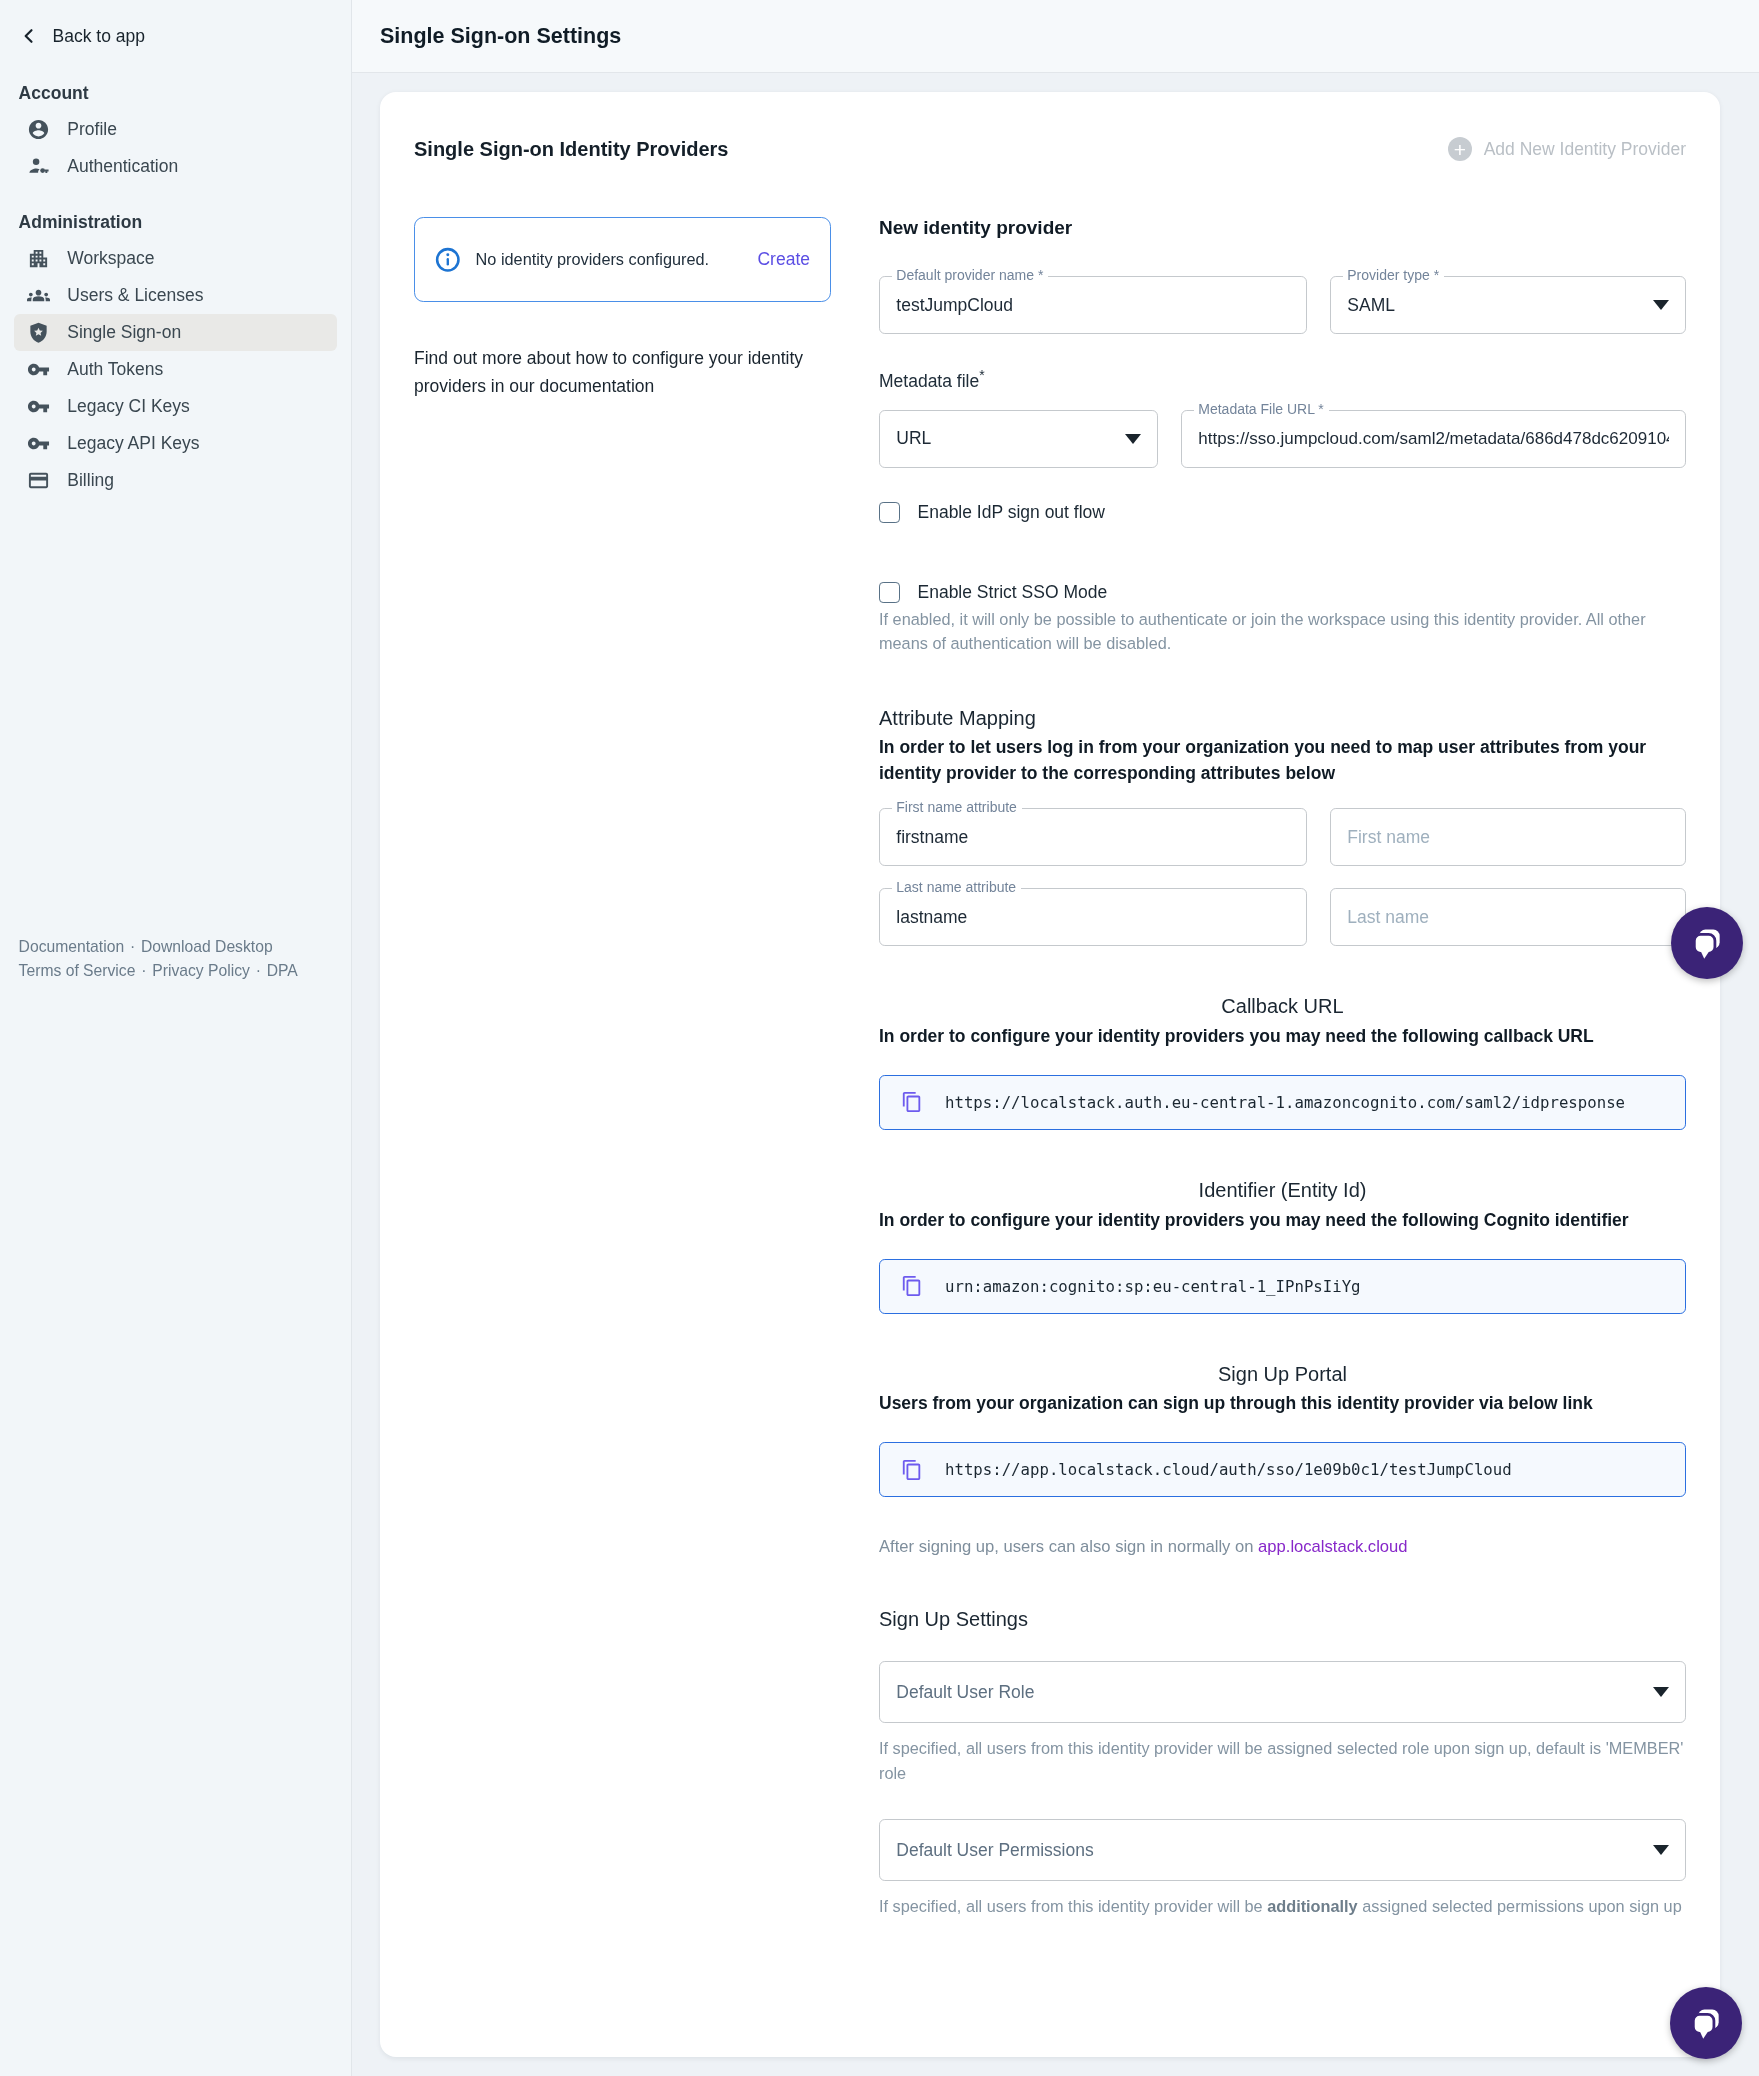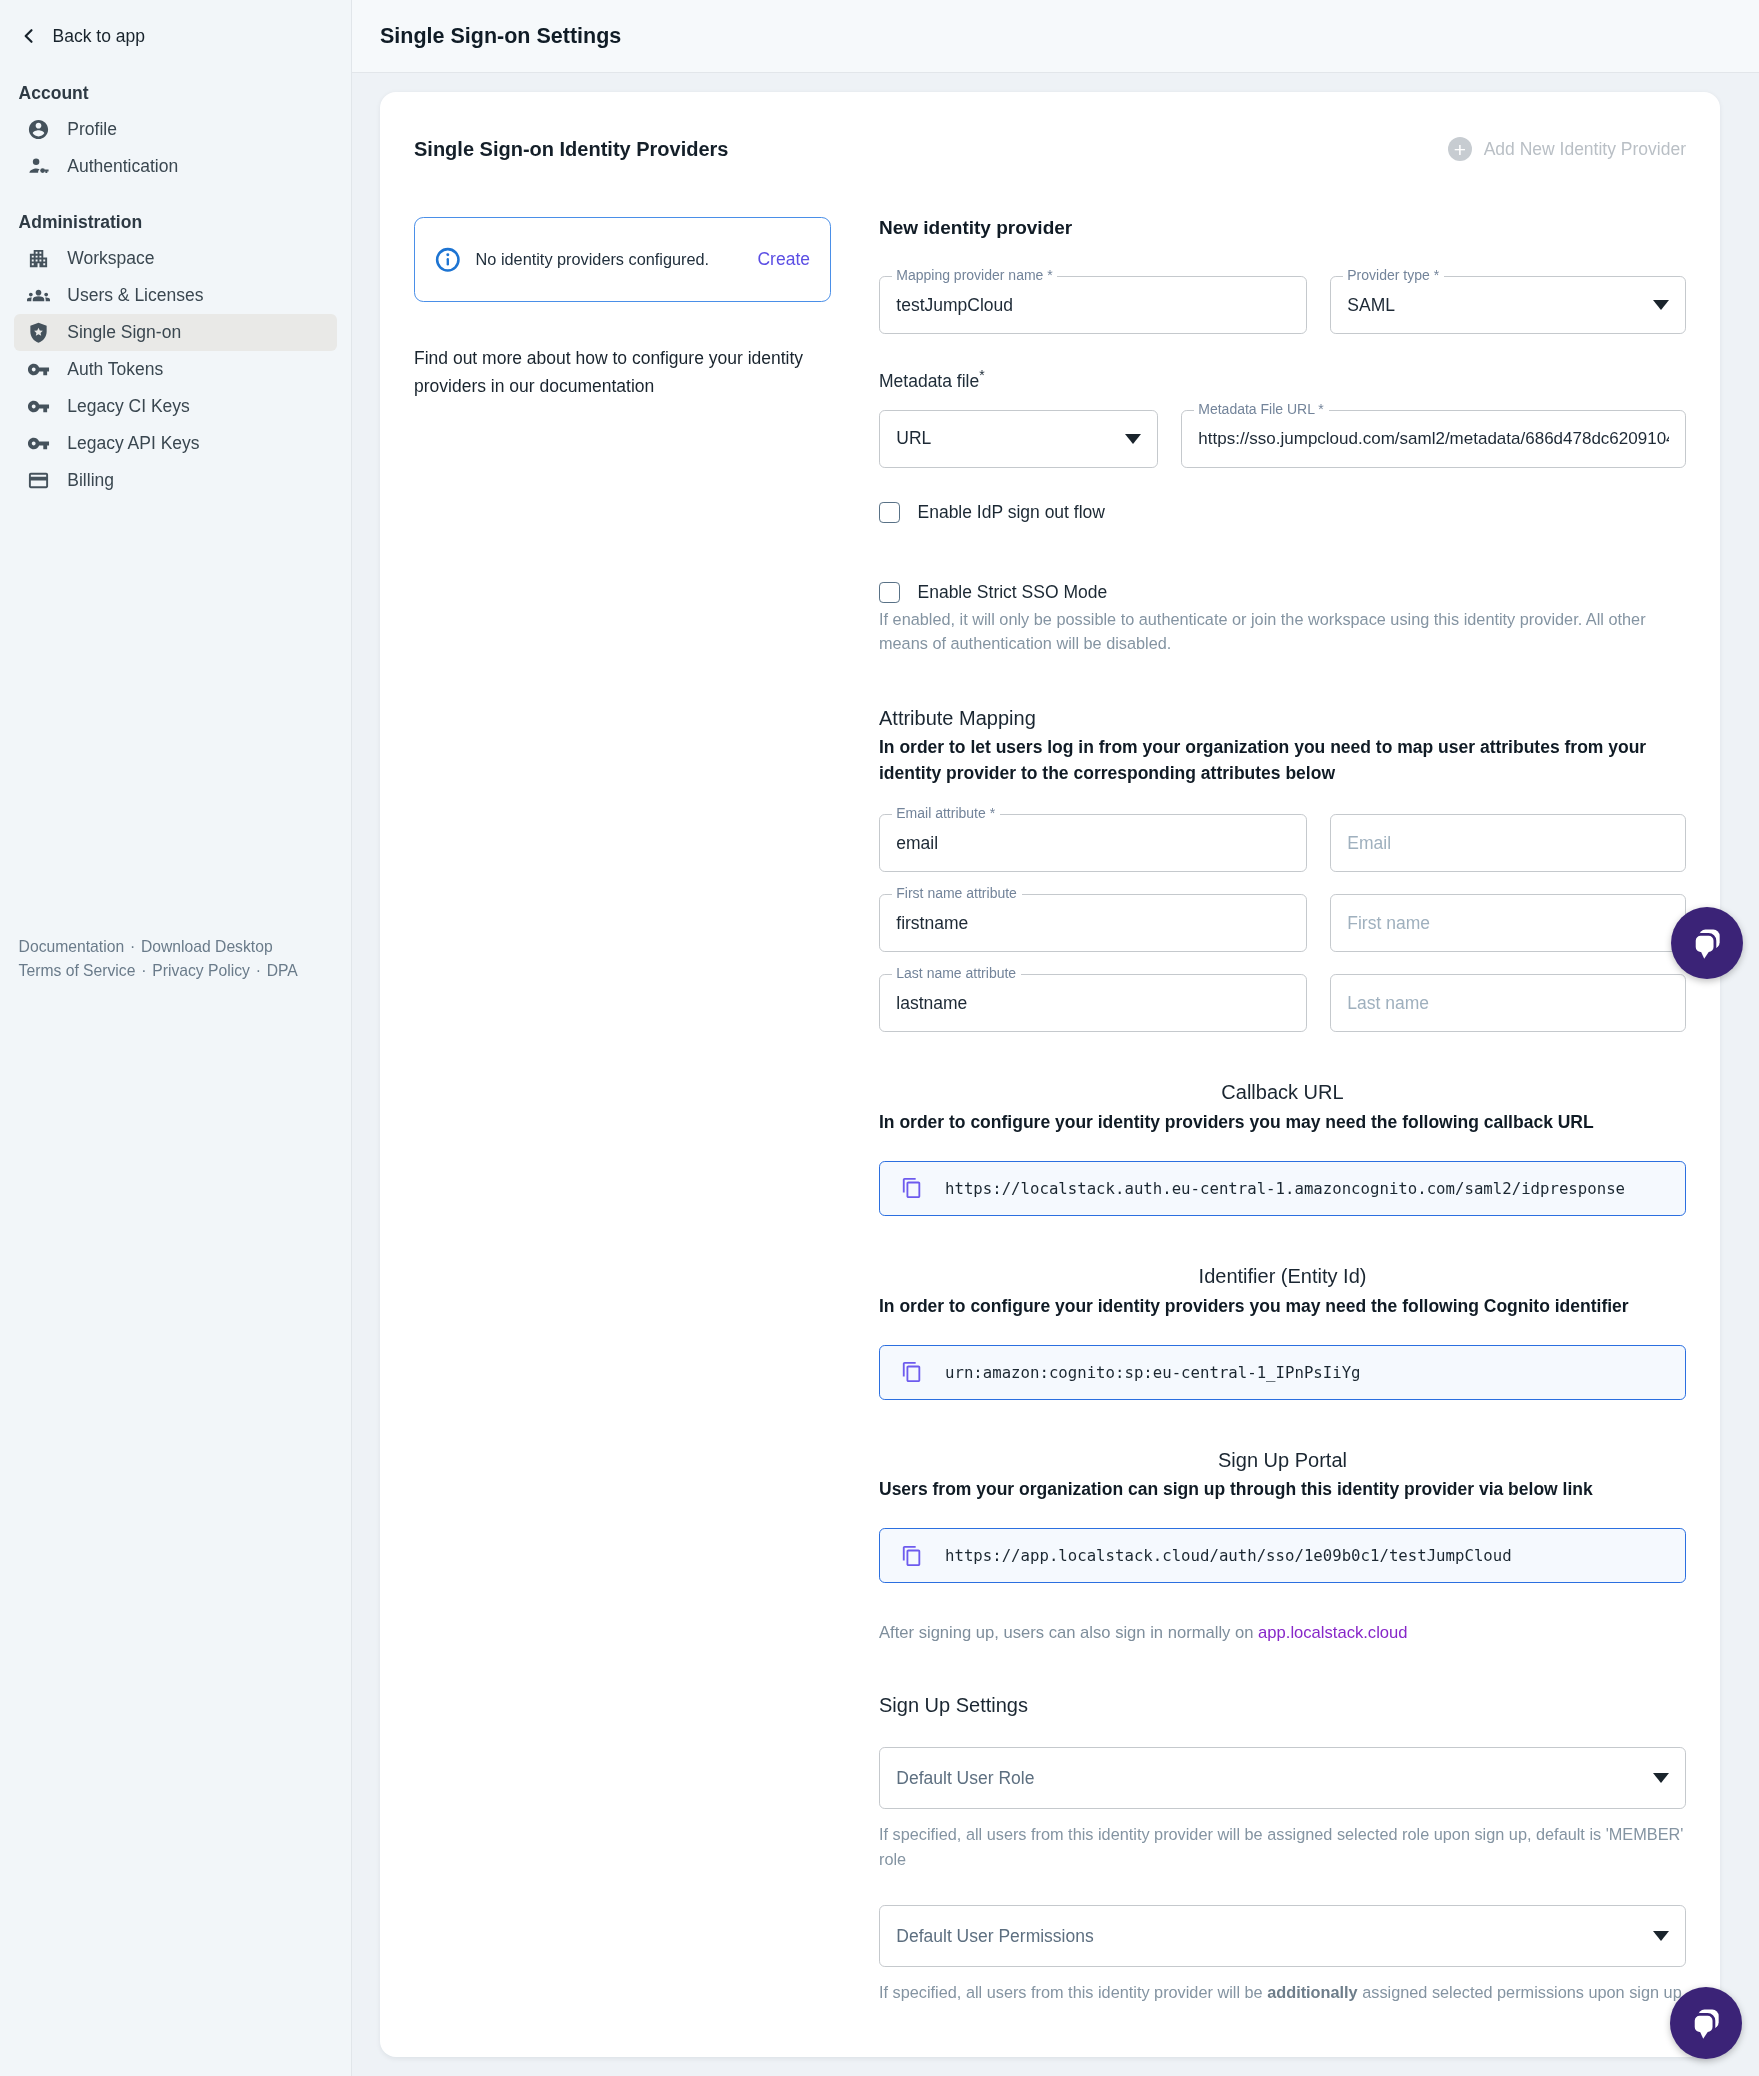--- a/index.html
+++ b/index.html
@@ -226,21 +226,21 @@
             <span class="create-link">Create</span>
           </div>
           <div class="docs-text">Find out more about how to configure your identity providers in our documentation</div>
         </div>
 
         <div class="form-col">
           <div class="form-title">New identity provider</div>
 
           <div class="field-row">
             <div class="field f-name">
-              <label class="float">Mapping provider name *</label>
+              <label class="float">Default provider name *</label>
               <input value="testJumpCloud" style="">
             </div>
             <div class="field select f-type">
               <label class="float">Provider type *</label>
               <span class="stext">SAML</span>
               <span class="caret"></span>
             </div>
           </div>
 
           <div class="meta-label"><span>Metadata file</span><sup>*</sup></div>
@@ -264,29 +264,20 @@
           <div class="check-row mt-strict">
             <span class="checkbox"></span>
             <span class="check-label">Enable Strict SSO Mode</span>
           </div>
           <div class="helper">If enabled, it will only be possible to authenticate or join the workspace using this identity provider. All other means of authentication will be disabled.</div>
 
           <div class="section-h mt-am">Attribute Mapping</div>
           <div class="section-desc">In order to let users log in from your organization you need to map user attributes from your identity provider to the corresponding attributes below</div>
 
 
-          <div class="attr-row first">
-            <div class="field fL">
-              <label class="float">Email attribute *</label>
-              <input value="email" style="">
-            </div>
-            <div class="field fR">
-              <input readonly="" placeholder="Email" style="">
-            </div>
-          </div>
           <div class="attr-row">
             <div class="field fL">
               <label class="float">First name attribute</label>
               <input value="firstname" style="">
             </div>
             <div class="field fR">
               <input readonly="" placeholder="First name" style="">
             </div>
           </div>
           <div class="attr-row">

